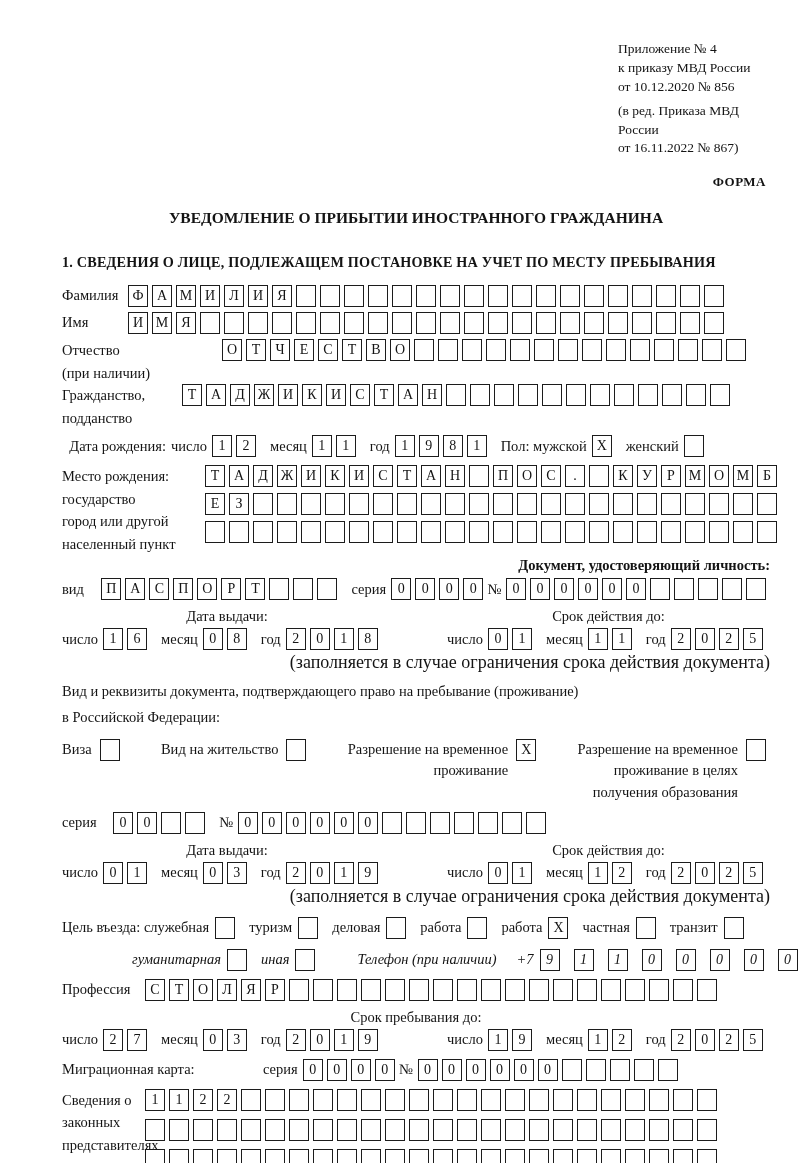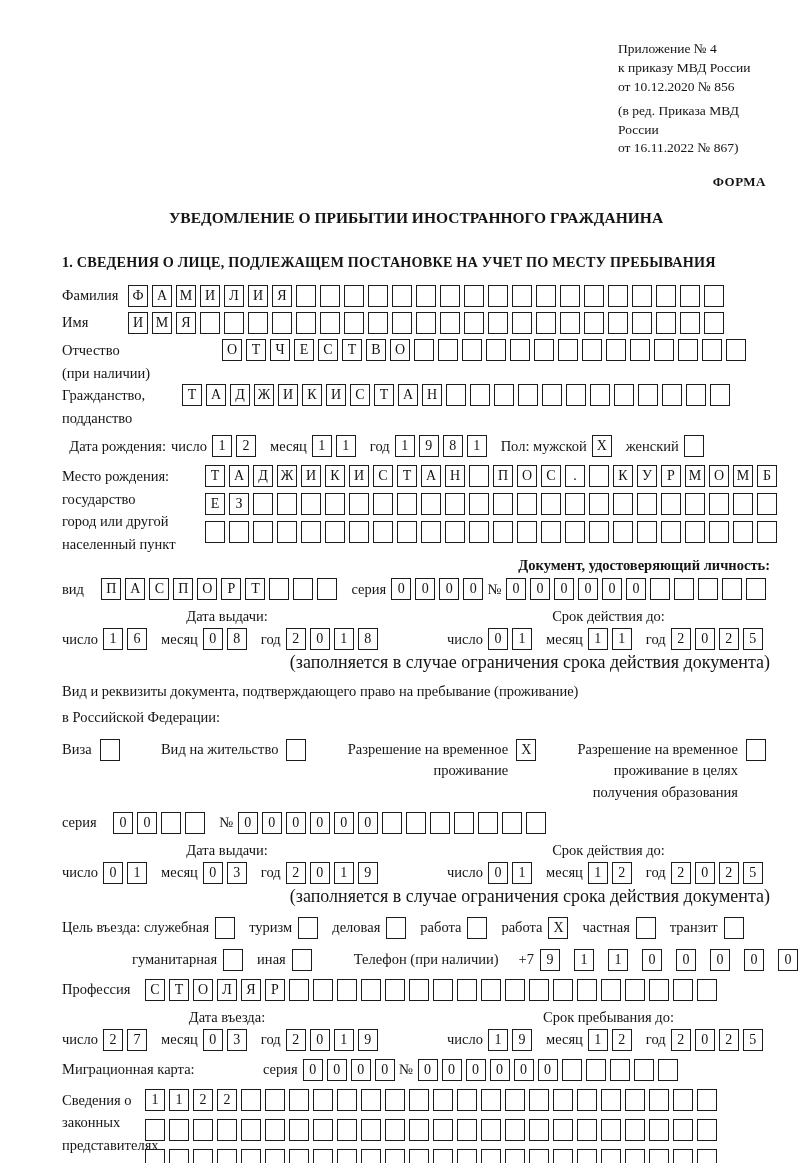--- a/index.html
+++ b/index.html
@@ -42,21 +42,21 @@
 
   .permit-row { justify-content:space-between; margin-top:10px; }
   .cb-item { display:flex; align-items:flex-start; }
   .cb-item .lbl { margin-right:8px; }
   .cb-center { text-align:right; }
 
   .purpose-row { align-items:flex-start; margin-top:10px; }
   .purpose-row .lbl { margin-right:6px; }
   .purpose-row .box { margin-right:14px; }
   .purpose-row .box:last-child { margin-right:0; }
-  .indent-70 { margin-left:70px; }
+  .indent-70 { margin-left:70px;font-style:italic; }
 </style>
 </head>
 <body>
 
 <div class="page">
 
   <div class="doc-ref">
     <div>Приложение № 4</div>
     <div>к приказу МВД России</div>
     <div>от 10.12.2020 № 856</div>
@@ -565,23 +565,20 @@
         <span class="box"></span>
         <span class="box"></span>
         <span class="box"></span>
         <span class="box"></span>
         <span class="box"></span>
         <span class="box"></span>
       </span>
   </div>
 
   <div class="two-col">
-    <div class="col-l">
-        <div class="hdr-c hdr-l">Дата въезда:</div>
-      </div>
     <div class="col-r">
         <div class="hdr-c">Срок пребывания до:</div>
       </div>
   </div>
   <div class="two-col" style="margin-top:3px;">
     <div class="col-l dgroup">
       <span class="dl">число</span>
       <span class="boxes">
           <span class="box">2</span>
           <span class="box">7</span>

